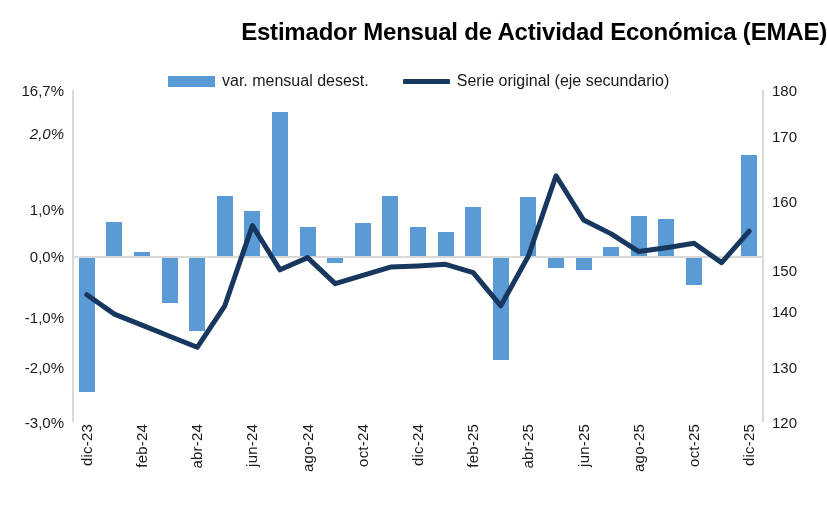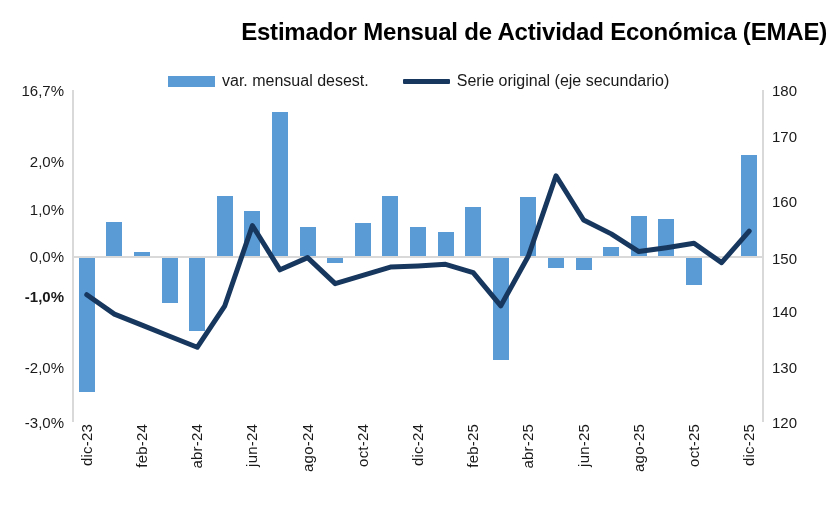--- a/index.html
+++ b/index.html
@@ -85,32 +85,32 @@
       <span>var. mensual desest.</span>
     </div>
     <div class="legend-entry">
       <span class="legend-swatch-line"></span>
       <span>Serie original (eje secundario)</span>
     </div>
   </div>
 
   <div id="yaxis-left">
       <div class="ytick-left" style="top: 0px;">16,7%</div>
-      <div class="ytick-left" style="top: 71px;">2,0%</div>
+      <div class="ytick-left" style="top: 43px; font-style: italic;">2,0%</div>
       <div class="ytick-left" style="top: 110.667px; margin-top: 8px;">1,0%</div>
       <div class="ytick-left" style="top: 166px;">0,0%</div>
-      <div class="ytick-left" style="top: 206px; font-weight: bold;">-1,0%</div>
+      <div class="ytick-left" style="top: 227px;">-1,0%</div>
       <div class="ytick-left" style="top: 276.667px;">-2,0%</div>
       <div class="ytick-left" style="top: 332px;">-3,0%</div>
     </div>
   <div id="yaxis-right">
       <div class="ytick-right" style="top: 0px;">180</div>
       <div class="ytick-right" style="top: 46px;">170</div>
       <div class="ytick-right" style="top: 110.667px;">160</div>
-      <div class="ytick-right" style="top: 168px;">150</div>
+      <div class="ytick-right" style="top: 180px;">150</div>
       <div class="ytick-right" style="top: 221.333px;">140</div>
       <div class="ytick-right" style="top: 276.667px;">130</div>
       <div class="ytick-right" style="top: 332px;">120</div>
     </div>
 
   <div id="plot">
     <div id="plot-bg"></div>
     <div class="axis-line" id="axis-left"></div>
     <div class="axis-line" id="axis-right"></div>
     <div id="bars-layer">

